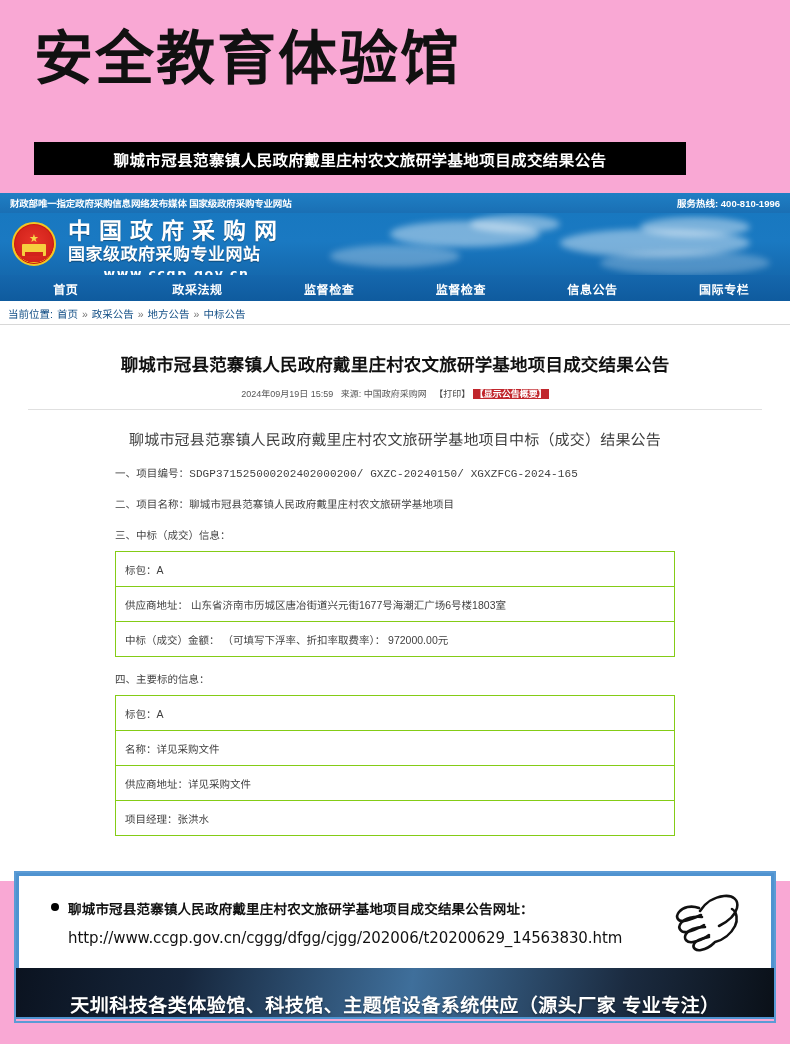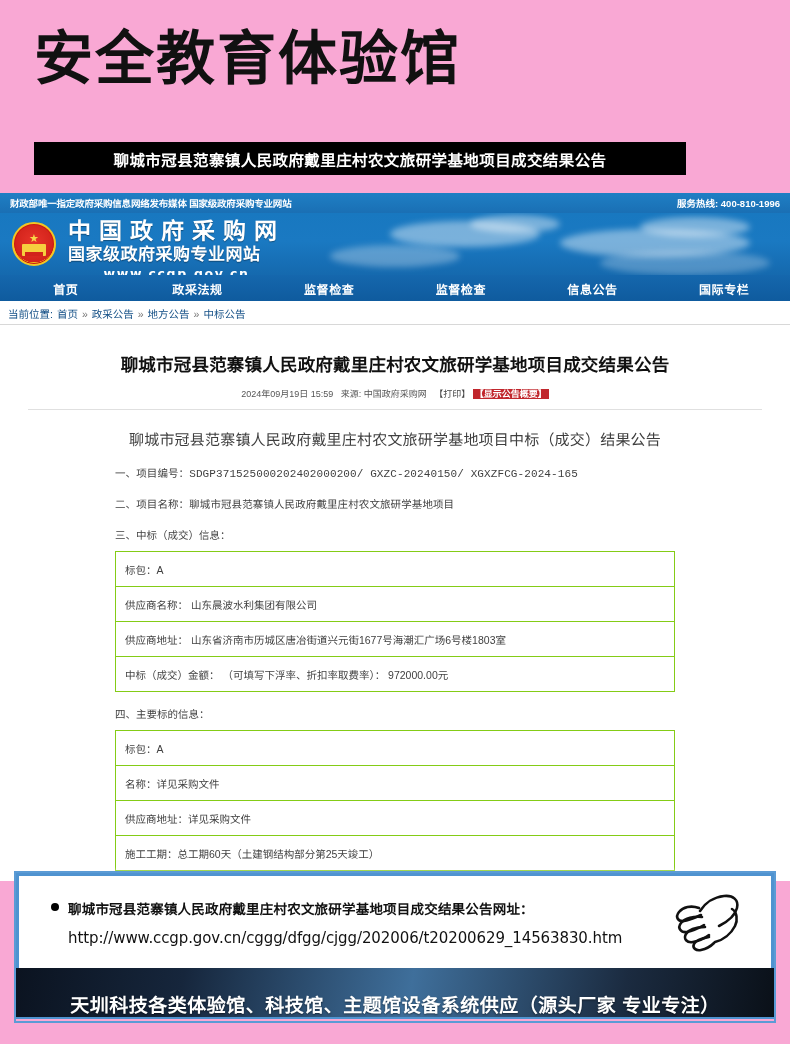--- a/index.html
+++ b/index.html
@@ -457,46 +457,40 @@
         </div>
 
         <div class="doc-section">三、中标（成交）信息：</div>
 
         <table class="info">
           <tbody>
               <tr>
                 <td>标包：A</td>
               </tr>
           <tr>
-                <td>供应商名称：  山东晨波水利集团有限公司</td>
-              </tr>
-          <tr>
                 <td>供应商地址：  山东省济南市历城区唐冶街道兴元街1677号海潮汇广场6号楼1803室</td>
               </tr>
           <tr>
                 <td>中标（成交）金额：  （可填写下浮率、折扣率取费率）： 972000.00元</td>
               </tr>
         </tbody>
           </table>
 
         <div class="doc-section">四、主要标的信息：</div>
 
         <table class="info">
           <tbody>
               <tr>
                 <td>标包：A</td>
               </tr>
           <tr>
                 <td>名称：详见采购文件</td>
               </tr>
           <tr>
                 <td>供应商地址：详见采购文件</td>
-              </tr>
-          <tr>
-                <td>施工工期：总工期60天（土建钢结构部分第25天竣工）</td>
               </tr>
           <tr>
                 <td>项目经理：张洪水</td>
               </tr>
         </tbody>
           </table>
       </div>
     </div>
 
     <div class="shot-fade"></div>

